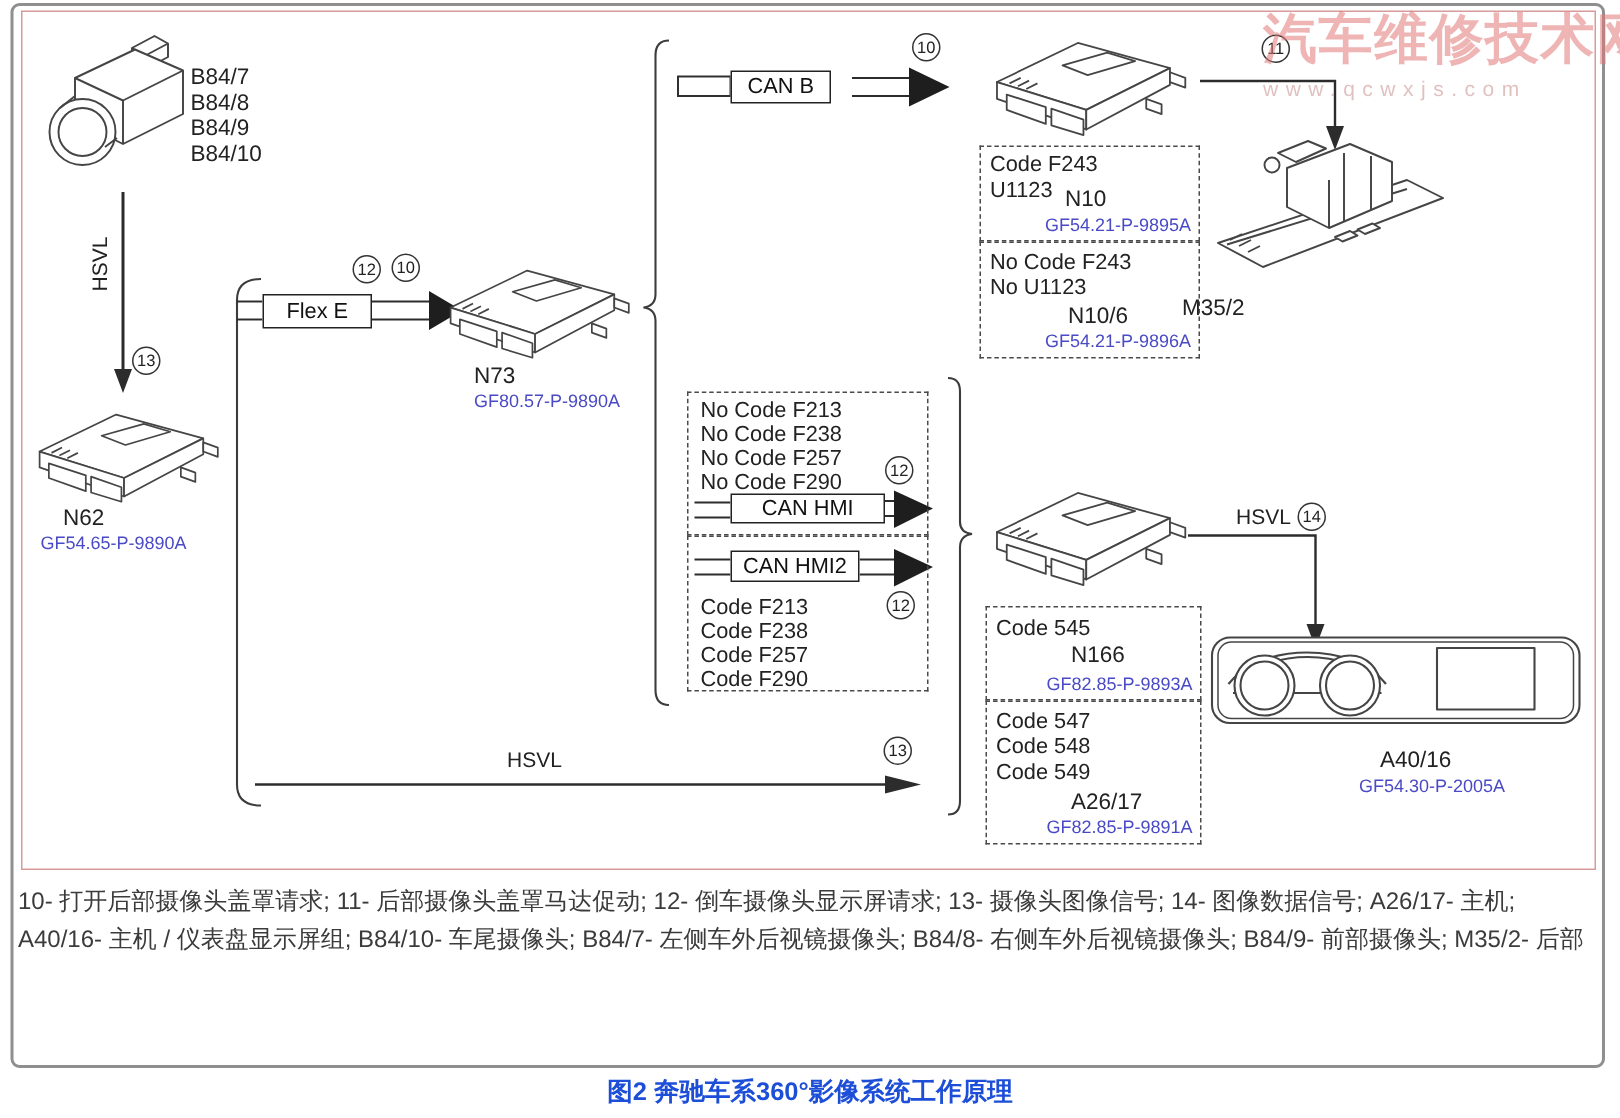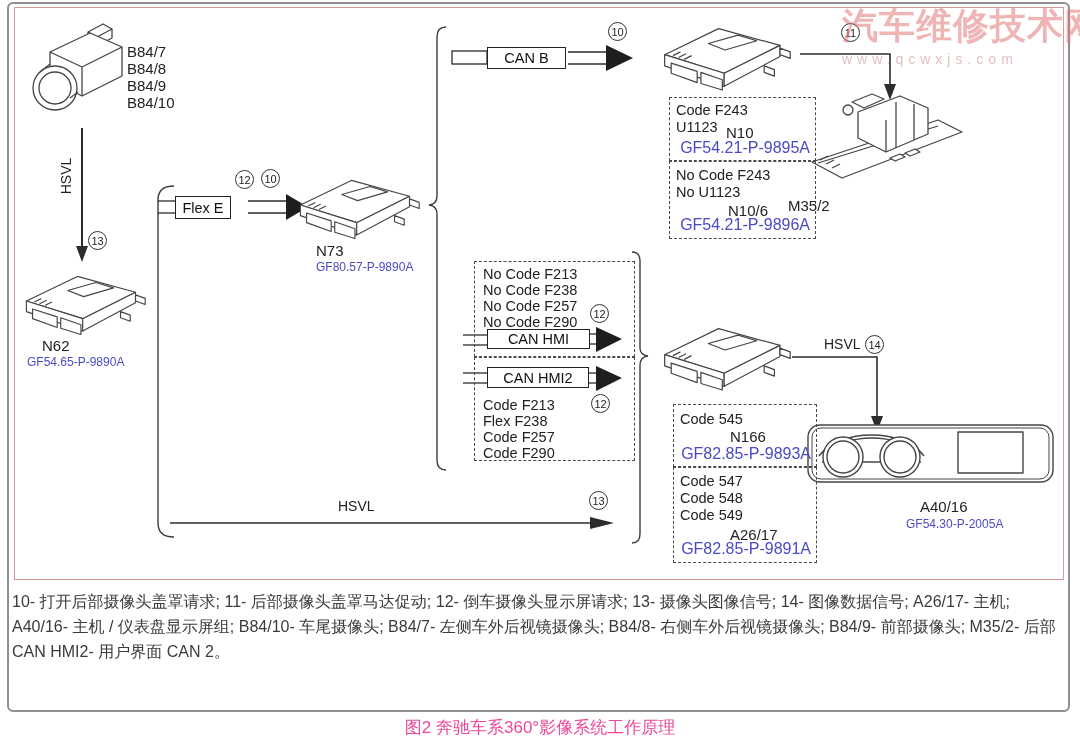--- a/index.html
+++ b/index.html
@@ -11,30 +11,30 @@
         border:1px solid #d89a9a;box-sizing:border-box;}
   .art{position:absolute;left:0;top:0;z-index:1;}
   .lbl{position:absolute;font-size:15px;color:#222;white-space:nowrap;z-index:3;}
   .sm{font-size:14px;}
   .code{position:absolute;font-size:12px;color:#4a4ac6;white-space:nowrap;z-index:3;}
   .circ{position:absolute;width:19px;height:19px;border:1.2px solid #333;border-radius:50%;
         background:#fff;font-size:11px;display:flex;align-items:center;justify-content:center;
         color:#222;box-sizing:border-box;z-index:4;}
   .bus{position:absolute;border:1.3px solid #222;background:#fff;display:flex;align-items:center;
         justify-content:center;font-size:14.5px;color:#111;box-sizing:border-box;z-index:3;}
-  .dbox{position:absolute;border:1.6px dashed #4a4a4a;box-sizing:border-box;z-index:2;margin-left:16px;}
+  .dbox{position:absolute;border:1.6px dashed #4a4a4a;box-sizing:border-box;z-index:2;}
   .dbox span{position:absolute;font-size:14.5px;color:#222;white-space:nowrap;}
   .dbox .bname{font-size:15px;}
-  .dbox .bcode{font-size:16px;color:#4a4ac6;}
+  .dbox .bcode{font-size:12px;color:#4a4ac6;}
   .vert{transform:rotate(-90deg);transform-origin:center;}
   .legend{position:absolute;left:12px;top:589px;width:1056px;font-size:16px;color:#3b3b3b;
         line-height:25px;z-index:3;}
   .legend div{white-space:nowrap;}
   .caption{position:absolute;left:0;top:716px;width:100%;text-align:center;font-size:17px;
-        font-weight:normal;color:#ec4899;z-index:3;}
+        font-weight:bold;color:#1d4ed8;z-index:3;}
   .wm{position:absolute;left:842px;top:2px;z-index:6;pointer-events:none;}
   .wm .t1{font-size:36px;font-weight:bold;color:rgba(225,120,120,0.55);letter-spacing:1px;white-space:nowrap;}
   .wm .t2{font-size:14px;color:rgba(205,150,150,0.6);letter-spacing:5px;white-space:nowrap;}
 </style>
 </head>
 <body>
 
 <div class="page">
 
   <div class="outer-border"></div>
@@ -165,24 +165,24 @@
   <div class="circ" style="left:88px;top:231px;">13</div>
   <div class="circ" style="left:235px;top:170px;">12</div>
   <div class="circ" style="left:261px;top:169px;">10</div>
   <div class="circ" style="left:608px;top:22px;">10</div>
   <div class="circ" style="left:841px;top:23px;">11</div>
   <div class="circ" style="left:590px;top:304px;">12</div>
   <div class="circ" style="left:591px;top:394px;">12</div>
   <div class="circ" style="left:865px;top:335px;">14</div>
   <div class="circ" style="left:589px;top:491px;">13</div>
 
-  <div class="bus" style="left:175px;top:196px;width:56px;height:23px;text-align:right;">Flex E</div>
-  <div class="bus" style="left:487px;top:47px;width:79px;height:22px;">CAN B</div>
+  <div class="bus" style="left:175px;top:196px;width:73px;height:23px;text-align:right;">Flex E</div>
+  <div class="bus" style="left:487px;top:47px;width:67px;height:22px;">CAN B</div>
   <div class="bus" style="left:487px;top:329px;width:103px;height:20px;">CAN HMI</div>
-  <div class="bus" style="left:487px;top:367px;width:102px;height:21px;">CAN HMI2</div>
+  <div class="bus" style="left:487px;top:367px;width:86px;height:21px;">CAN HMI2</div>
 
   <div class="lbl sm" style="left:338px;top:498px;">HSVL</div>
   <div class="lbl sm" style="left:824px;top:336px;">HSVL</div>
 
   <div class="lbl" style="left:316px;top:242px;">N73</div>
   <div class="code" style="left:316px;top:260px;">GF80.57-P-9890A</div>
   <div class="lbl" style="left:42px;top:337px;">N62</div>
   <div class="code" style="left:27px;top:355px;">GF54.65-P-9890A</div>
   <div class="lbl" style="left:788px;top:197px;">M35/2</div>
   <div class="lbl" style="left:920px;top:498px;">A40/16</div>
@@ -204,21 +204,21 @@
 
   <div class="dbox" style="left:458px;top:261px;width:161px;height:96px;">
     <span style="left:8px;top:4px;">No Code F213</span>
     <span style="left:8px;top:20px;">No Code F238</span>
     <span style="left:8px;top:36px;">No Code F257</span>
     <span style="left:8px;top:52px;">No Code F290</span>
   </div>
 
   <div class="dbox" style="left:458px;top:357px;width:161px;height:104px;">
     <span style="left:8px;top:39px;">Code F213</span>
-    <span style="left:8px;top:55px;">Flex F238</span>
+    <span style="left:8px;top:55px;">Code F238</span>
     <span style="left:8px;top:71px;text-align:center;">Code F257</span>
     <span style="left:8px;top:87px;">Code F290</span>
   </div>
 
   <div class="dbox" style="left:657px;top:404px;width:144px;height:63px;">
     <span style="left:6px;top:6px;">Code 545</span>
     <span class="bname" style="left:56px;top:23px;">N166</span>
     <span class="bcode" style="right:5px;bottom:3px;">GF82.85-P-9893A</span>
   </div>
 
@@ -226,21 +226,20 @@
     <span style="left:6px;top:5px;">Code 547</span>
     <span style="left:6px;top:22px;text-align:right;">Code 548</span>
     <span style="left:6px;top:39px;">Code 549</span>
     <span class="bname" style="left:56px;top:58px;">A26/17</span>
     <span class="bcode" style="right:5px;bottom:4px;">GF82.85-P-9891A</span>
   </div>
 
   <div class="legend">
     <div>10- 打开后部摄像头盖罩请求; 11- 后部摄像头盖罩马达促动; 12- 倒车摄像头显示屏请求; 13- 摄像头图像信号; 14- 图像数据信号; A26/17- 主机;</div>
     <div>A40/16- 主机 / 仪表盘显示屏组; B84/10- 车尾摄像头; B84/7- 左侧车外后视镜摄像头; B84/8- 右侧车外后视镜摄像头; B84/9- 前部摄像头; M35/2- 后部</div>
-    <div>CAN HMI2- 用户界面 CAN 2。</div>
   </div>
 
   <div class="caption">图2 奔驰车系360°影像系统工作原理</div>
 
   <div class="wm">
     <div class="t1">汽车维修技术网</div>
     <div class="t2">www.qcwxjs.com</div>
   </div>
 
 </div>

